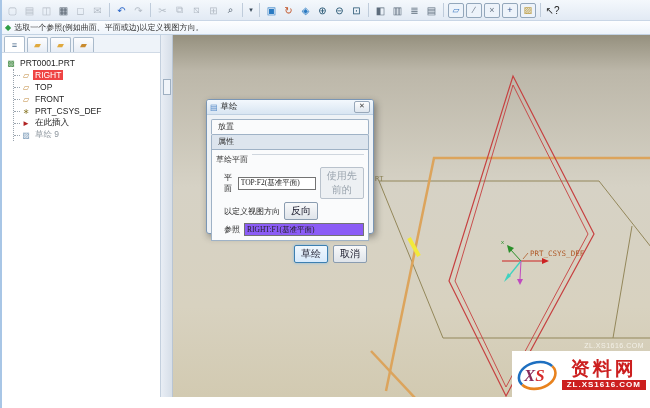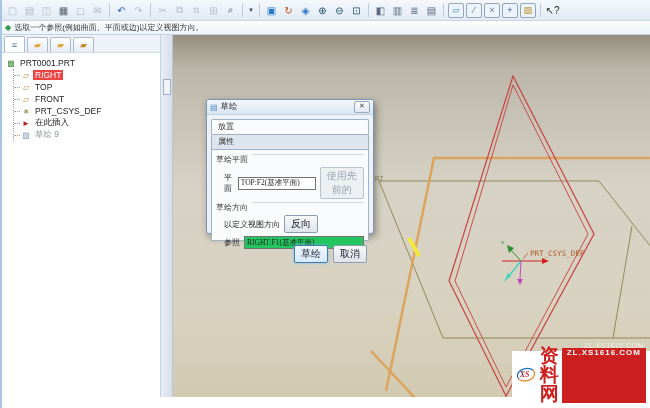--- a/index.html
+++ b/index.html
@@ -64,21 +64,21 @@
   .red{fill:none;stroke:#c64040;stroke-width:1.2;}
   .red.thin{stroke-width:0.9;}
   .yellow{stroke:#f2e93c;stroke-width:4;}
   .csys-label{font-size:7.5px;fill:#b05a2a;font-family:"DejaVu Sans Mono",monospace;}
   .tag{font-size:7px;fill:#8f8454;font-family:"DejaVu Sans Mono",monospace;}
   
   #wm-top-url{position:absolute;right:6px;bottom:48px;font-size:7px;color:#f4f2ea;
               letter-spacing:.5px;opacity:.95;}
   #watermark{position:absolute;right:0;bottom:0;width:138px;height:46px;background:#fff;
              display:flex;align-items:center;gap:4px;padding:2px 4px;box-sizing:border-box;}
-  #wm-text{display:flex;flex-direction:row;line-height:1;}
+  #wm-text{display:flex;flex-direction:column;align-items:center;line-height:1;}
   #wm-name{font-size:19px;font-weight:bold;color:#cc1f1f;letter-spacing:3px;}
   #wm-url{margin-top:2px;background:#cc1f1f;color:#fff;font-size:8px;font-weight:bold;
           padding:1px 5px;letter-spacing:1px;}
   
   #sketch-dialog{position:absolute;left:204px;top:99px;width:168px;height:135px;
     background:#eef2f6;border:1px solid #7a96b5;border-radius:3px;
     box-shadow:2px 3px 7px rgba(40,40,40,.45);z-index:20;box-sizing:border-box;}
   #dlg-titlebar{height:14px;display:flex;align-items:center;gap:3px;padding:0 3px;
     background:linear-gradient(#f3f8fd,#d8e5f2);border-bottom:1px solid #bfd0e2;
     border-radius:2px 2px 0 0;font-size:8.5px;color:#222;}
@@ -89,21 +89,21 @@
   .dlg-tab{font-size:8px;padding:1px 6px 2px 6px;border:1px solid #9fb2c6;border-bottom:none;
            background:#dde5ee;color:#333;border-radius:2px 2px 0 0;}
   .dlg-tab.active{background:#fafbfc;position:relative;top:1px;}
   #dlg-body{margin:0 4px;background:#fafbfc;border:1px solid #9fb2c6;height:92px;
             padding:3px 4px;box-sizing:border-box;font-size:8px;color:#222;}
   .group-label{display:flex;align-items:flex-start;gap:4px;color:#333;margin:1px 0 2px 0;}
   .group-label::after{content:"";flex:1;border-top:1px solid #cfd6de;}
   .dlg-row{display:flex;align-items:center;gap:4px;margin:2px 0 3px 8px;}
   .dlg-field{border:1px solid #737373;background:#fff;height:11px;font-size:7.5px;
              padding:0 2px;font-family:Liberation Serif, serif;color:#222;box-sizing:content-box;}
-  .dlg-field.ref{background:#22c55e;flex:1;}
+  .dlg-field.ref{background:#8b5cf6;flex:1;}
   .dlg-btn{font-size:10px;border:1px solid #8a9cb0;border-radius:2px;color:#223;
            background:linear-gradient(#f8f9fa,#dfe4ea);padding:1px 6px;
            font-family:"Liberation Sans",sans-serif;}
   .dlg-btn.disabled{color:#9aa4ae;border-color:#b9c2cc;background:#edf0f3;}
   .combo{display:flex;align-items:center;border:1px solid #7f9db9;background:#fff;height:12px;width:62px;}
   .combo .combo-value{flex:1;padding:0 3px;font-size:8px;}
   .combo .combo-arrow{width:11px;height:100%;background:linear-gradient(#eef3f9,#cfdced);
         border-left:1px solid #a5b6c8;font-size:6px;display:flex;align-items:center;justify-content:center;color:#345;}
   #dlg-buttons{display:flex;justify-content:flex-end;gap:5px;padding:4px 6px 0 0;}
   .dlg-btn.default{border:1px solid #3c7fb1;box-shadow:0 0 3px #7db8e8;background:linear-gradient(#eff7fe,#d7eafc);}
@@ -269,23 +269,20 @@
     </div>
     <div id="dlg-body">
       <div class="group-label">
         <span>草绘平面</span>
       </div>
       <div class="dlg-row">
         <span>平面</span>
         <input class="dlg-field" style="width: 72px;" readonly="" value="TOP:F2(基准平面)">
         <button class="dlg-btn disabled">使用先前的</button>
       </div>
-      <div class="group-label">
-        <span>草绘方向</span>
-      </div>
       <div class="dlg-row">
         <span>以定义视图方向</span>
         <button class="dlg-btn">反向</button>
       </div>
       <div class="dlg-row">
         <span>参照</span>
         <input class="dlg-field ref" readonly="" value="RIGHT:F1(基准平面)" style="">
       </div>
     </div>
     <div id="dlg-buttons">

